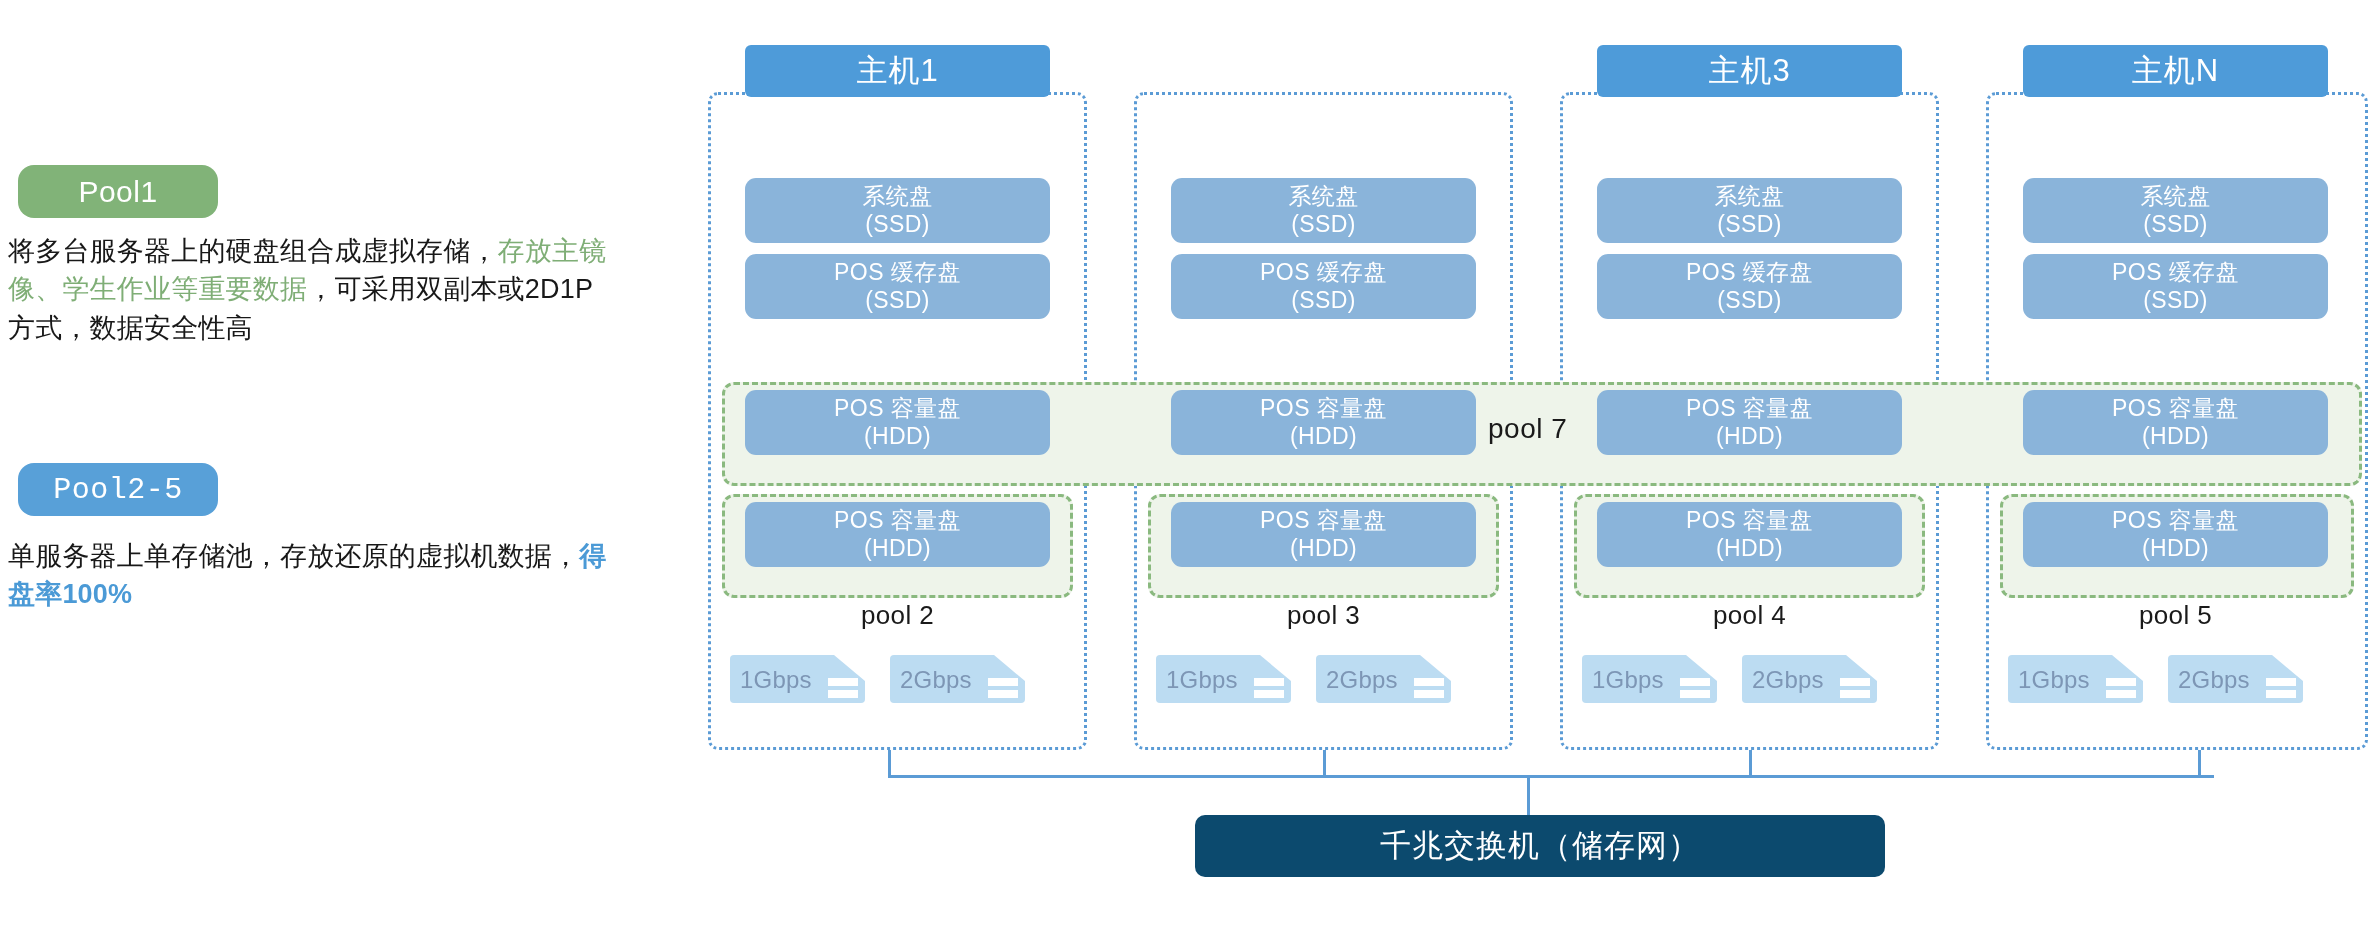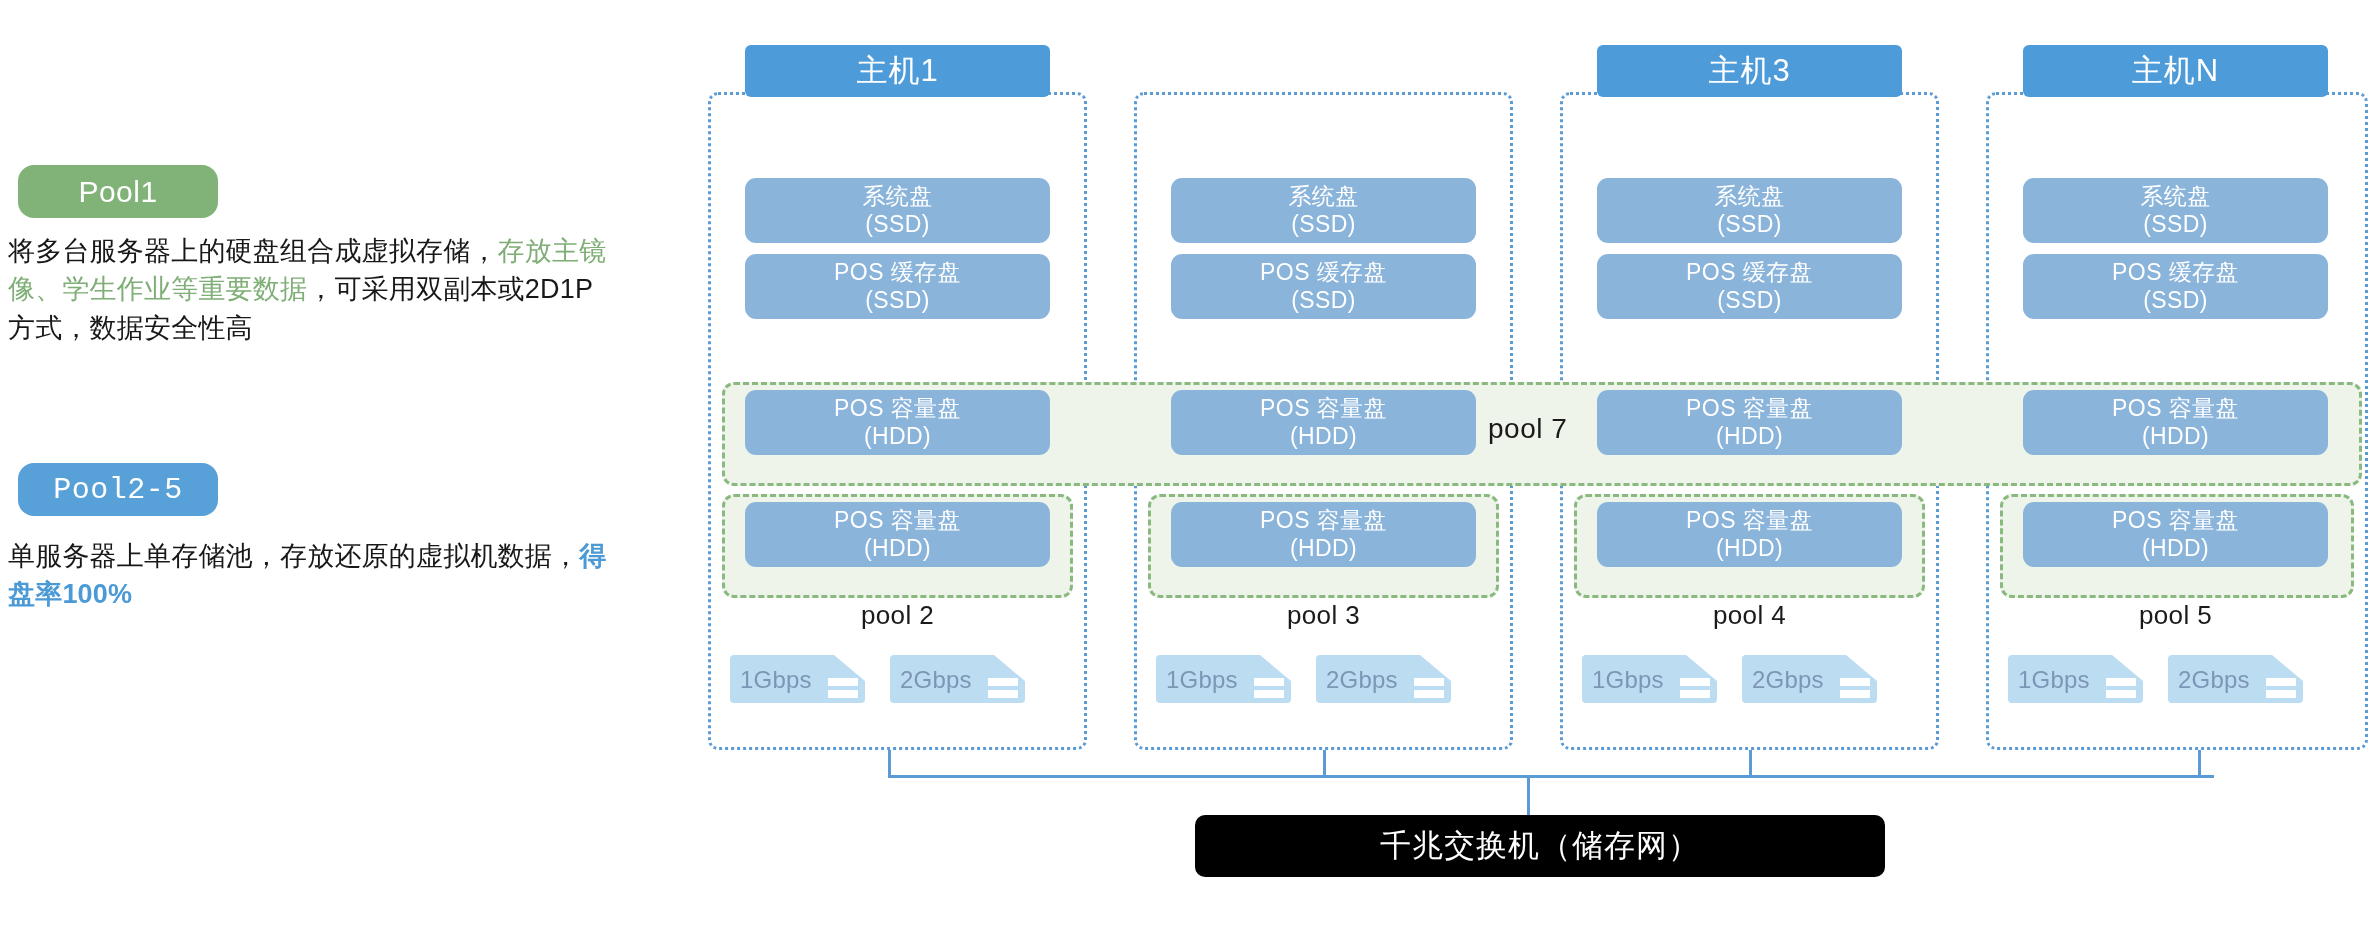--- a/index.html
+++ b/index.html
@@ -221,21 +221,21 @@
     z-index: 2;
   }
 
   
   #switch-box {
     position: absolute;
     left: 1195px;
     top: 815px;
     width: 690px;
     height: 62px;
-    background: #000000;
+    background: #0c4a6e;
     border-radius: 10px;
     color: #ffffff;
     font-size: 31px;
     display: flex;
     align-items: center;
     justify-content: center;
     letter-spacing: 1px;
     z-index: 4;
   }
 </style>

